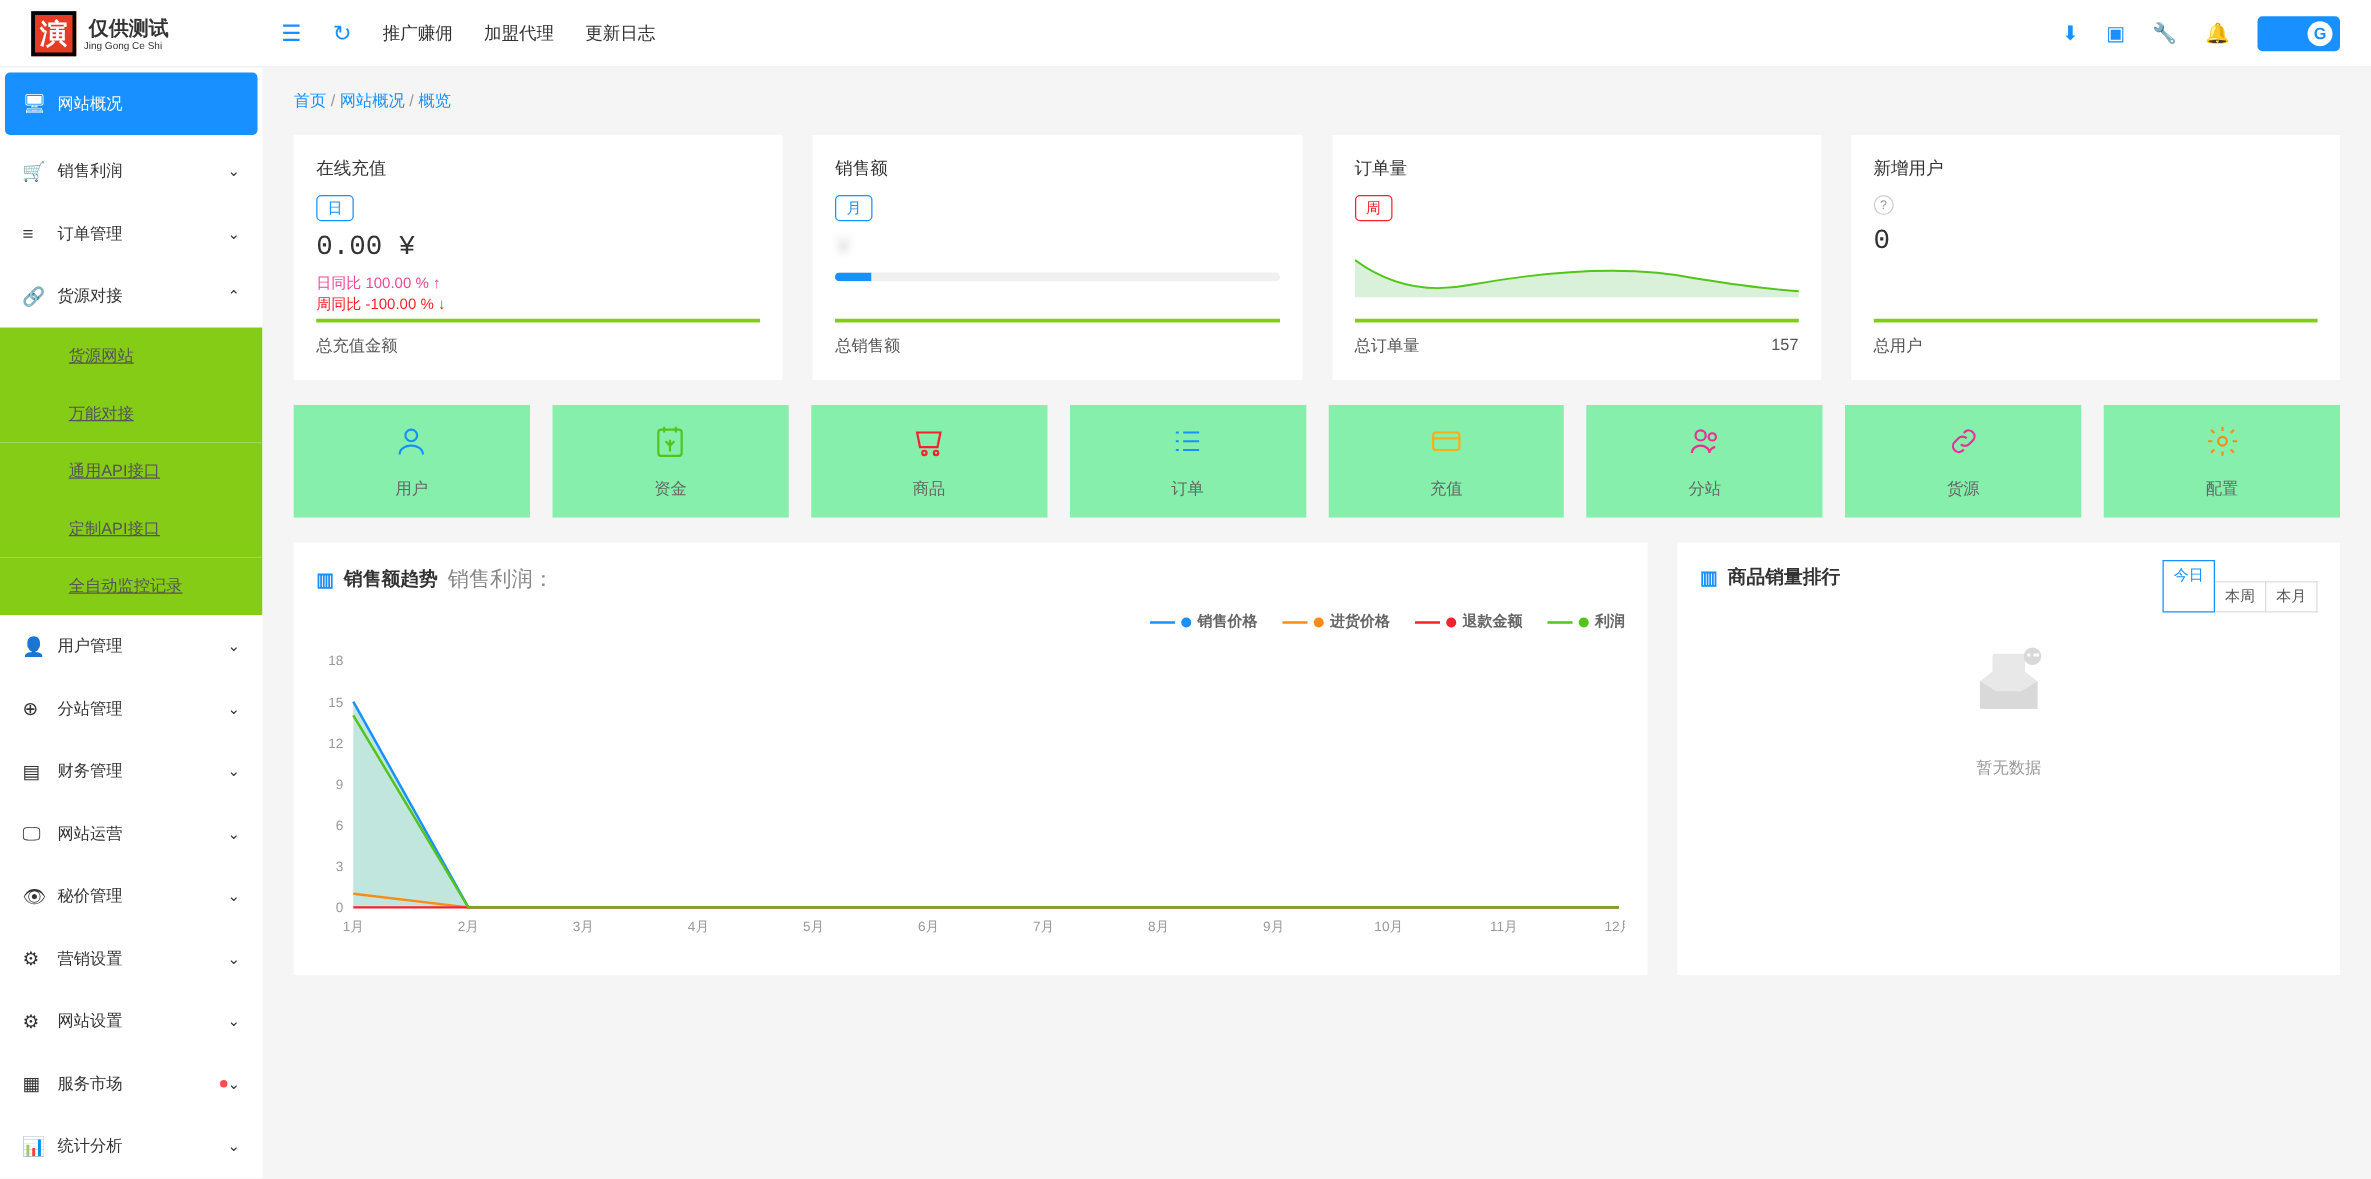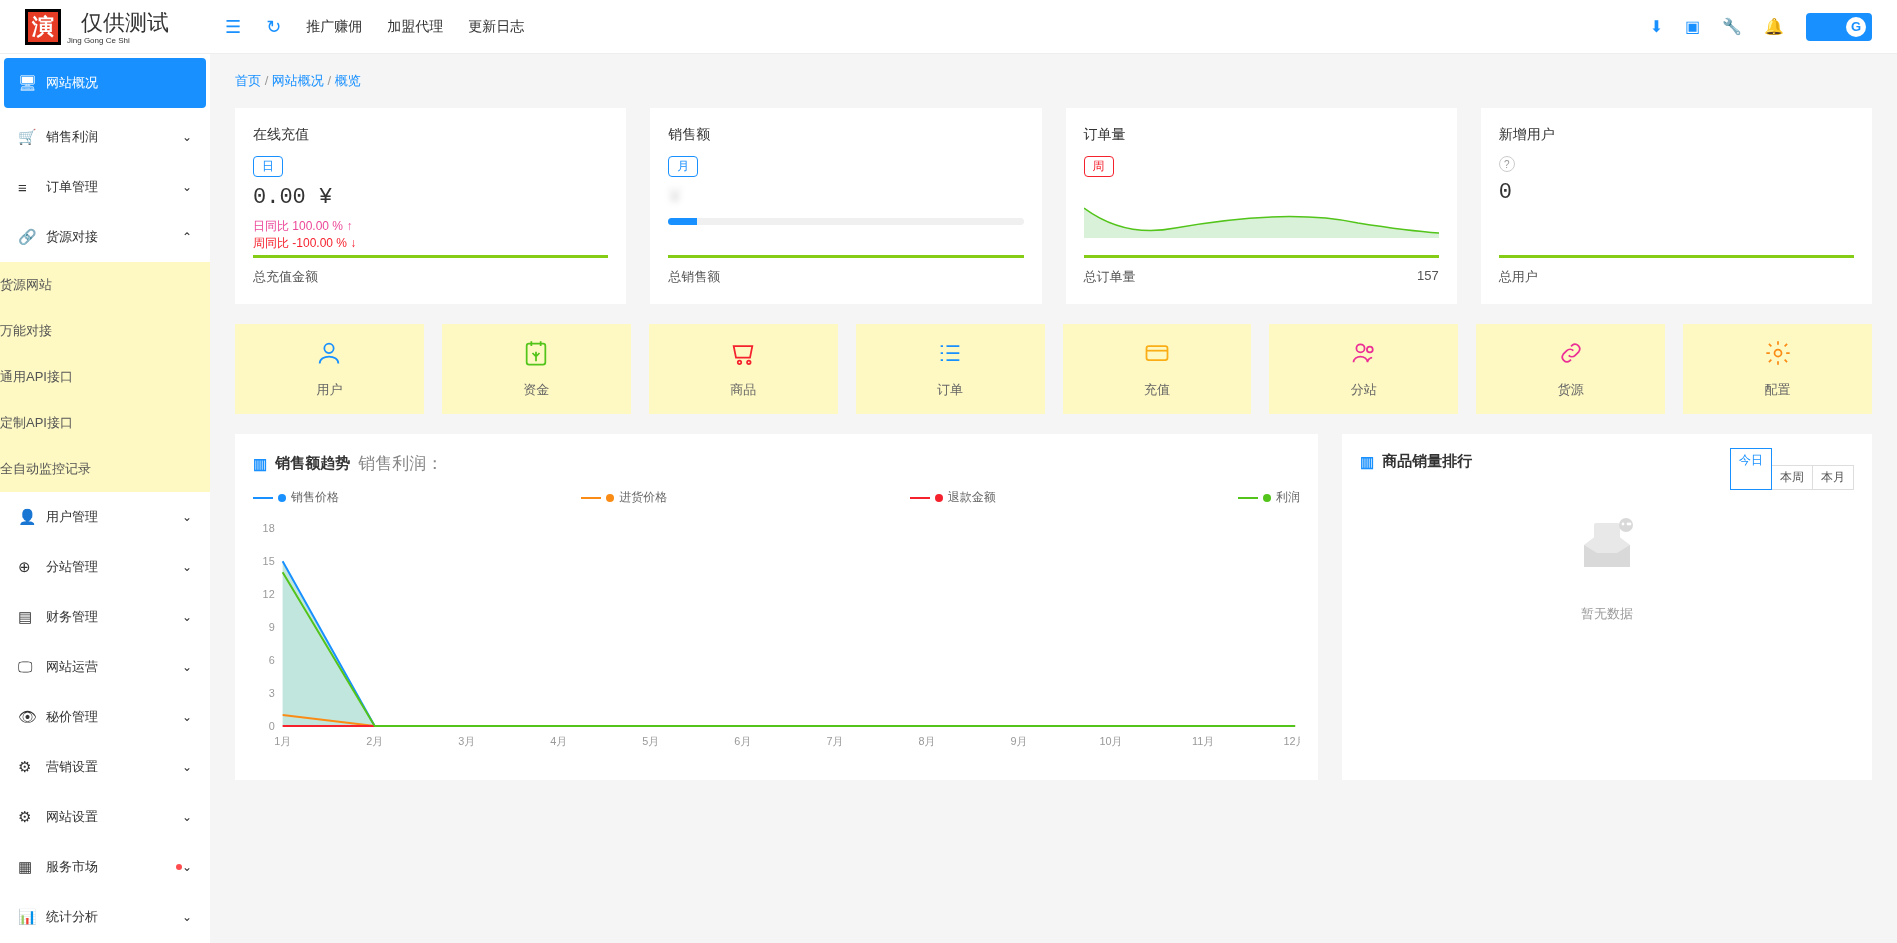--- a/index.html
+++ b/index.html
@@ -3,39 +3,39 @@
 <meta charset="utf-8">
 <style>
 * { box-sizing: border-box; margin: 0; padding: 0; }
 body { font-family: "Microsoft YaHei", Arial, sans-serif; font-size: 13px; color: #333; background: #f5f5f5; }
 .app { display: flex; flex-direction: column; width: 1897px; height: 943px; overflow: hidden; }
 
 
 .header { height: 54px; background: #fff; display: flex; align-items: center; border-bottom: 1px solid #eee; }
 .header .logo-box { width: 210px; height: 54px; display: flex; align-items: center; padding-left: 25px; }
 .header .logo-red { width: 36px; height: 36px; background: #e63c25; color: #fff; font-size: 22px; font-weight: bold; border: 3px solid #000; display: flex; align-items: center; justify-content: center; }
-.header .logo-txt { margin-left: 20px; font-weight: normal; font-size: 22px; }
+.header .logo-txt { margin-left: 10px; font-weight: bold; font-size: 16px; }
 .header .logo-sub { font-size: 8px; margin-left: 6px; margin-top: -2px; }
 .header .h-left { display: flex; align-items: center; gap: 25px; padding-left: 15px; }
 .header .h-ic { color: #1890ff; font-size: 18px; cursor: pointer; }
 .header .h-tab { font-size: 14px; color: #333; cursor: pointer; }
 .header .h-right { margin-left: auto; display: flex; align-items: center; gap: 22px; padding-right: 25px; }
 .header .h-right .h-ic2 { color: #1890ff; font-size: 16px; cursor: pointer; }
 .header .user-badge { width: 66px; height: 28px; background: #1890ff; border-radius: 4px; display: flex; align-items: center; justify-content: flex-end; padding-right: 6px; }
 .header .user-badge .g-ic { width: 20px; height: 20px; border-radius: 50%; background: #fff; display: flex; align-items: center; justify-content: center; color: #1890ff; font-size: 13px; font-weight: bold; }
 
 
 .body { flex: 1; display: flex; overflow: hidden; }
 .sidebar { width: 210px; background: #fff; overflow-y: auto; }
 .sidebar .s-item { height: 50px; display: flex; align-items: center; padding: 0 18px; color: #333; cursor: pointer; position: relative; }
 .sidebar .s-item.active { background: #1890ff; color: #fff; border-radius: 4px; margin: 4px; padding: 0 14px; }
 .sidebar .s-item .s-ic { width: 20px; font-size: 15px; }
 .sidebar .s-item .s-label { margin-left: 8px; flex: 1; }
 .sidebar .s-item .s-arrow { font-size: 12px; }
-.sidebar .s-sub { height: 46px; display: flex; align-items: center; color: #555; cursor: pointer; background: #fef9c3; }
+.sidebar .s-sub { height: 46px; display: flex; align-items: center; padding-left: 55px; color: #555; cursor: pointer; background: #84cc16; text-decoration: underline; }
 .sidebar .dot-red { width: 6px; height: 6px; border-radius: 50%; background: #ff4d4f; margin-left: 12px; }
 
 
 .main { flex: 1; overflow-y: auto; padding: 0 0 20px 0; }
 .breadcrumb { padding: 18px 25px; color: #1890ff; font-size: 13px; }
 .breadcrumb .bc-sep { color: #999; }
 
 .cards-row { display: flex; gap: 24px; padding: 0 25px; }
 .card { flex: 1; background: #fff; padding: 18px; display: flex; flex-direction: column; }
 .card .c-title { font-size: 14px; color: #333; margin-bottom: 12px; }
@@ -49,38 +49,38 @@
 .card .c-foot { margin-top: auto; border-top: 3px solid #84cc16; padding-top: 10px; display: flex; justify-content: space-between; color: #555; }
 .card .c-foot .fv { color: #ddd; filter: blur(2px); }
 .card .prog { width: 100%; height: 7px; background: #f0f0f0; border-radius: 6px; overflow: hidden; margin-bottom: 30px; }
 .card .prog .pbar { height: 100%; background: #1890ff; }
 .card .q-icon { color: #999; border: 1px solid #ccc; border-radius: 50%; width: 16px; height: 16px; display: inline-flex; align-items: center; justify-content: center; font-size: 10px; margin-bottom: 8px; }
 .card .mini-chart { height: 45px; position: relative; margin-bottom: 8px; }
 .card .mini-chart svg { width: 100%; height: 100%; }
 
 
 .tiles-row { display: flex; gap: 18px; padding: 20px 25px 0; }
-.tile { flex: 1; height: 90px; background: #fef9c3; display: flex; flex-direction: column; align-items: center; justify-content: center; cursor: pointer; }
+.tile { flex: 1; height: 90px; background: #86efac; display: flex; flex-direction: column; align-items: center; justify-content: center; cursor: pointer; }
 .tile .t-ic { font-size: 24px; margin-bottom: 8px; }
 .tile .t-lbl { font-size: 13px; color: #666; }
 
 
 .panels-row { display: flex; gap: 24px; padding: 20px 25px 0; }
 .panel-l { flex: 1; background: #fff; padding: 18px; }
 .panel-r { width: 530px; background: #fff; padding: 18px; position: relative; }
 .panel-title { display: flex; align-items: center; gap: 8px; font-size: 15px; font-weight: bold; margin-bottom: 14px; }
 .panel-title .pt-ic { color: #1890ff; }
 .panel-title .pt-sub { font-weight: normal; color: #888; font-size: 17px; }
 .panel-title .pt-sub-blur { filter: blur(3px); color: #ccc; }
 .panel-r .tabgrp { position: absolute; top: 14px; right: 18px; display: flex; }
 .panel-r .tg { border: 1px solid #ddd; font-size: 12px; padding: 3px 8px; color: #555; cursor: pointer; }
 .panel-r .tg.active { border-color: #1890ff; color: #1890ff; }
 .panel-r .tg + .tg { border-left: none; margin-top: 17px; }
 .chart-area { height: 250px; position: relative; }
-.legend { display: flex; justify-content: space-between; gap: 20px; font-size: 12px; color: #666; margin-bottom: 6px; }
+.legend { display: flex; justify-content: flex-end; gap: 20px; font-size: 12px; color: #666; margin-bottom: 6px; font-weight: bold; }
 .legend .lg-it { display: flex; align-items: center; gap: 5px; }
 .legend .lg-dot { width: 8px; height: 8px; border-radius: 50%; }
 .legend .lg-line { width: 20px; height: 2px; }
 .empty-box { display: flex; flex-direction: column; align-items: center; padding-top: 30px; }
 .empty-ic { font-size: 50px; color: #ddd; }
 .empty-txt { color: #999; margin-top: 18px; }
 </style>
 </head>
 <body>
 

